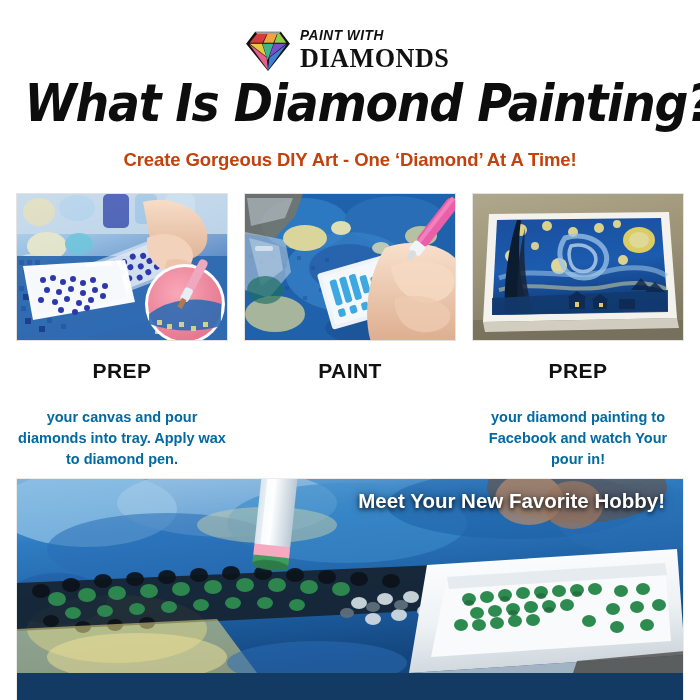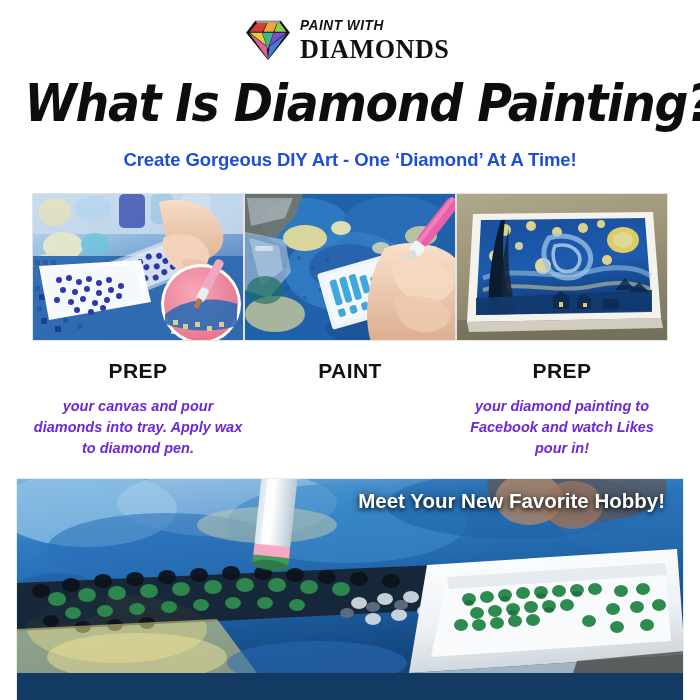--- a/index.html
+++ b/index.html
@@ -9,21 +9,21 @@
     font-family:"Liberation Sans", sans-serif;
     color:#1a1a1a;
     position:relative;
     overflow:hidden;
   }
 
   
   .logo-bar {
     height:72px;
     display:flex;
-    align-items:center;
+    align-items:flex-end;
     justify-content:center;
     gap:9px;
     padding-top:8px;
   }
   .logo-gem { width:46px; height:42px; display:block; }
   .logo-words { display:flex; flex-direction:column; line-height:1; }
   .logo-paintwith {
     font-family:"Liberation Sans", sans-serif;
     font-style:italic;
     font-weight:bold;
@@ -54,30 +54,30 @@
     letter-spacing:-1.4px;
     color:#0d0d0d;
     transform:scaleX(0.93);
     margin-top:2px;
     white-space:nowrap;
   }
   .subhead {
     text-align:center;
     font-weight:bold;
     font-size:18.5px;
-    color:#1d4ed8;
+    color:#c2410c;
     margin-top:16px;
     letter-spacing:-0.1px;
     white-space:nowrap;
   }
 
   
   .steps {
     display:flex;
-    justify-content:center;
+    justify-content:space-between;
     padding:0 16px;
     margin-top:22px;
   }
   .step { width:212px; }
   .photo {
     width:212px;
     height:148px;
     border:1px solid #e3e3e3;
     position:relative;
     overflow:hidden;
@@ -89,23 +89,22 @@
     font-size:21px;
     margin-top:18px;
     color:#111;
     letter-spacing:0.4px;
   }
   .step-body {
     text-align:center;
     font-weight:bold;
     font-size:14.5px;
     line-height:1.45;
-    margin-top:13px;
-    color:#6d28d9;
-    font-style:italic;
+    margin-top:24px;
+    color:#0369a1;
   }
 
   
   .banner {
     position:absolute;
     left:16px;
     top:478px;
     width:668px;
     height:229px;
     overflow:hidden;
@@ -438,21 +437,21 @@
           <rect x="126" y="109" width="4" height="4" fill="#e8c96a"></rect>
           <g fill="#0b2547" opacity="0.8">
             <polygon points="158,96 168,84 178,96"></polygon>
             <polygon points="172,98 182,88 192,98"></polygon>
           </g>
         </g>
         <polygon points="10,128 204,124 206,134 12,138" fill="#e8e4da" opacity="0.8"></polygon>
       </svg>
     </div>
     <div class="step-title">PREP</div>
-    <div class="step-body">your diamond painting to Facebook and watch Likes pour in!</div>
+    <div class="step-body">your diamond painting to Facebook and watch Your pour in!</div>
   </div>
 </div>
 
 <div class="banner">
   <svg viewBox="0 0 668 194" width="668" height="194" preserveAspectRatio="none">
     <defs>
       <linearGradient id="bbg" x1="0" y1="0" x2="0.35" y2="1">
         <stop offset="0" stop-color="#7fb4dd"></stop>
         <stop offset="0.3" stop-color="#2f7cc2"></stop>
         <stop offset="0.75" stop-color="#1b5a9c"></stop>

